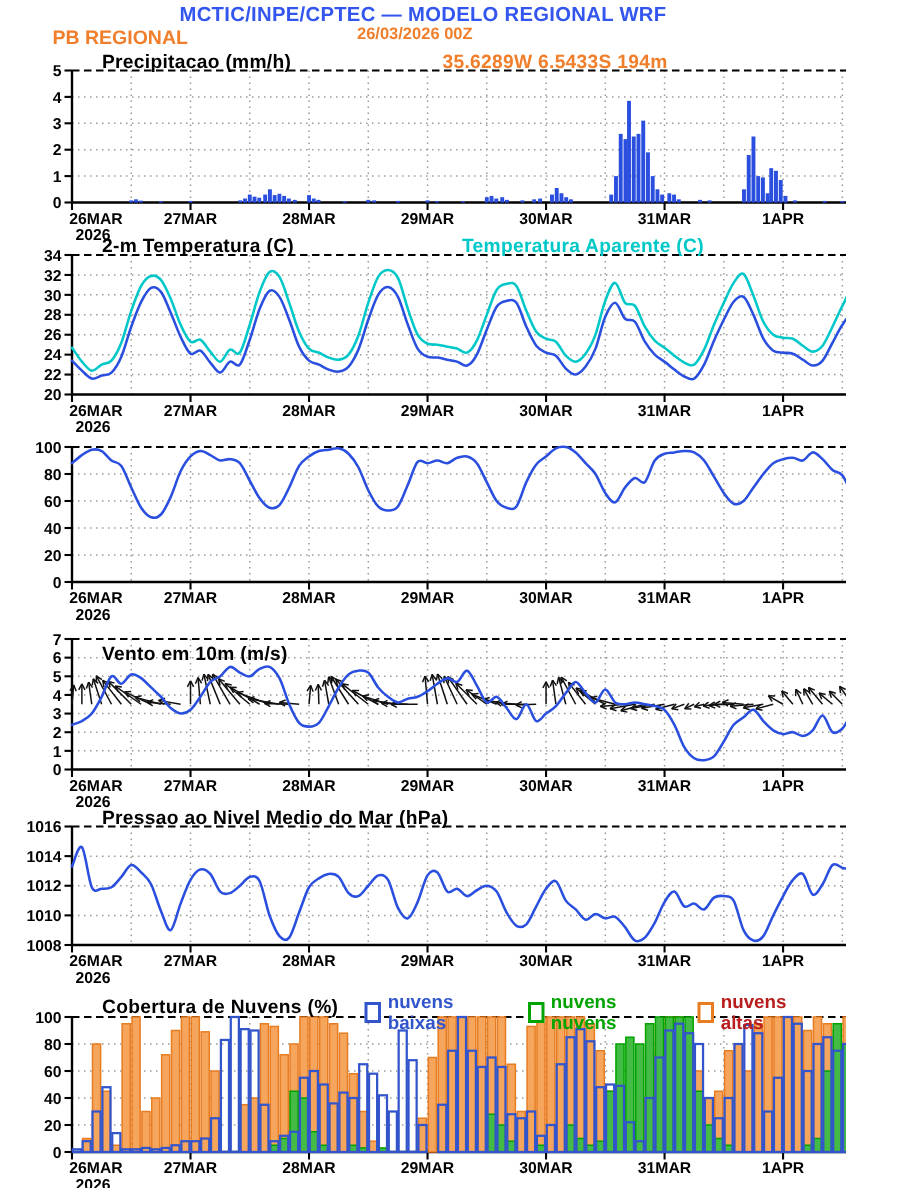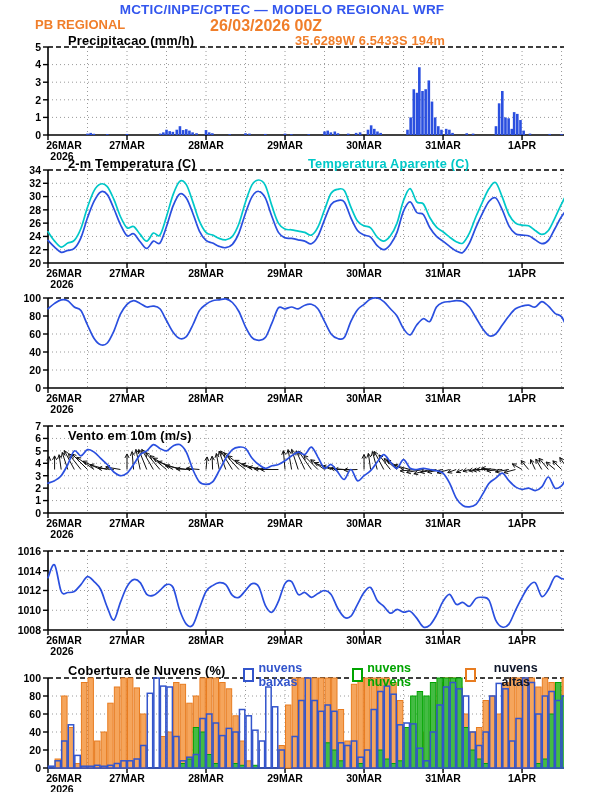--- a/index.html
+++ b/index.html
@@ -2,21 +2,21 @@
 <html><head>
 <meta charset="utf-8">
 <style>
   html,body{margin:0;padding:0;background:#fff;}
   .page{position:relative;width:564px;height:792px;background:#fff;overflow:hidden;
         font-family:"Liberation Sans",sans-serif;}
   svg{position:absolute;left:0;top:0;}
   .txt{position:absolute;font-weight:bold;white-space:nowrap;z-index:5;}
   .hdr1{left:0;right:0;text-align:center;top:2px;font-size:13.5px;color:#3356ee;letter-spacing:.2px;}
   .station{left:35px;top:17px;font-size:13px;color:#f07e2a;}
-  .run{left:210px;top:17px;font-size:16px;color:#f07e2a;}
+  .run{left:238px;top:17px;font-size:11px;color:#f07e2a;}
   .ptitle{font-size:12.8px;color:#000;letter-spacing:.2px;}
   .orange{color:#f07e2a;}
   .cyan{color:#00c8c8;}
   .legend{position:absolute;display:flex;align-items:center;z-index:5;font-weight:bold;font-size:12.5px;}
   .lgbox{display:inline-block;width:8px;height:10px;border:2px solid;margin-right:4px;background:#fff;}
   .lgitem{display:flex;align-items:center;margin-right:13px;}
 </style>
 </head>
 <body>
 
@@ -27,34 +27,35 @@
 
   <div class="txt ptitle" style="left:68px;top:33px;">Precipitacao (mm/h)</div>
   <div class="txt ptitle orange" style="left:295px;top:33px;text-align:right;">35.6289W 6.5433S 194m</div>
 
   <div class="txt ptitle" style="left:68px;top:156px;">2-m Temperatura (C)</div>
   <div class="txt ptitle cyan" style="left:308px;top:156px;">Temperatura Aparente (C)</div>
 
 
   <div class="txt ptitle" style="left:68px;top:428px;">Vento em 10m (m/s)</div>
 
+  <div class="txt ptitle" style="left:68px;top:537px;">Pressao ao Nivel Medio do Mar (hPa)</div>
 
   <div class="txt ptitle" style="left:68px;top:663px;">Cobertura de Nuvens (%)</div>
   <div class="legend" style="left:243px;top:661px;">
     <span class="lgitem">
       <span class="lgbox" id="lgbox-0" style="border-color: rgb(51, 85, 204);"></span>
       <span id="lgtxt-0" style="color: rgb(51, 85, 204);">nuvens baixas</span>
     </span>
     <span class="lgitem">
       <span class="lgbox" id="lgbox-1" style="border-color: rgb(0, 164, 0);"></span>
       <span id="lgtxt-1" style="color: rgb(0, 164, 0);">nuvens nuvens</span>
     </span>
     <span class="lgitem">
       <span class="lgbox" id="lgbox-2" style="border-color: rgb(232, 124, 32);"></span>
-      <span id="lgtxt-2" style="color: #0f172a; text-align: center;">nuvens altas</span>
+      <span id="lgtxt-2" style="color: #b91c1c;">nuvens altas</span>
     </span>
   </div>
 
   <svg id="plot-svg" width="612" height="792">
       <line x1="87.50437317784257" y1="47" x2="87.50437317784257" y2="135" stroke="#9a9a9a" stroke-width="1" stroke-dasharray="1 3"></line>
       <line x1="127.00874635568513" y1="47" x2="127.00874635568513" y2="135" stroke="#9a9a9a" stroke-width="1" stroke-dasharray="1 3"></line>
       <line x1="166.51311953352769" y1="47" x2="166.51311953352769" y2="135" stroke="#9a9a9a" stroke-width="1" stroke-dasharray="1 3"></line>
       <line x1="206.01749271137027" y1="47" x2="206.01749271137027" y2="135" stroke="#9a9a9a" stroke-width="1" stroke-dasharray="1 3"></line>
       <line x1="245.52186588921282" y1="47" x2="245.52186588921282" y2="135" stroke="#9a9a9a" stroke-width="1" stroke-dasharray="1 3"></line>
       <line x1="285.02623906705537" y1="47" x2="285.02623906705537" y2="135" stroke="#9a9a9a" stroke-width="1" stroke-dasharray="1 3"></line>

